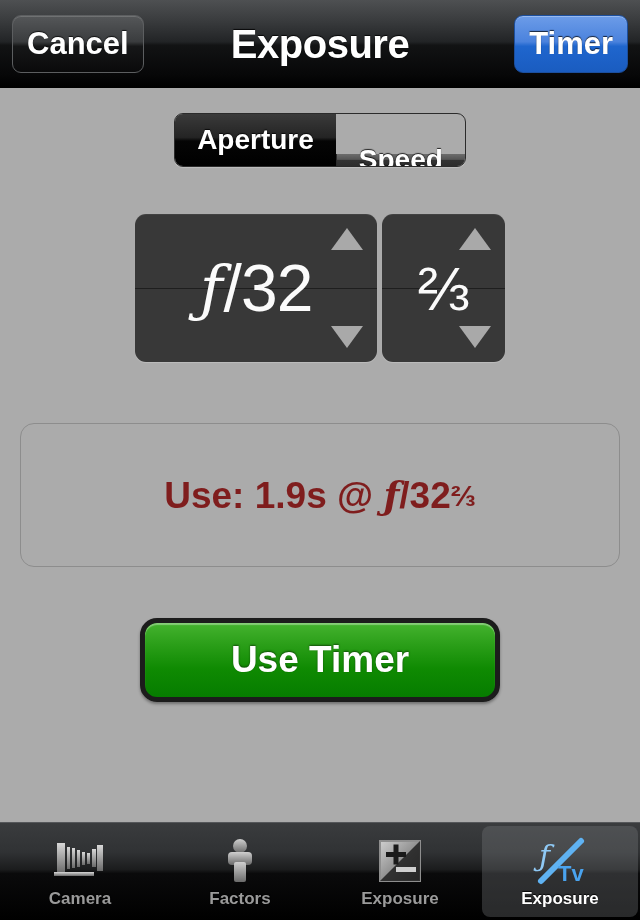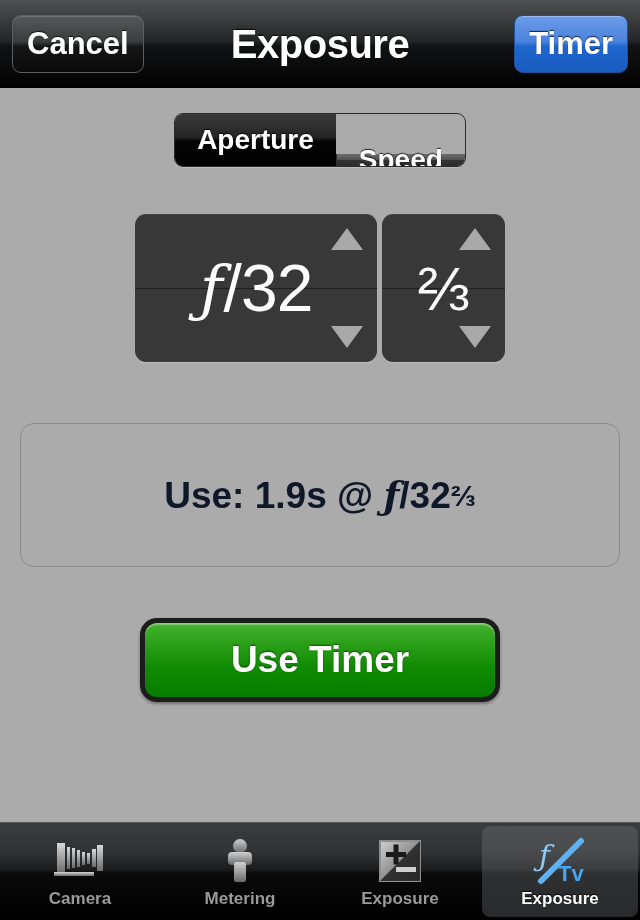--- a/index.html
+++ b/index.html
@@ -114,21 +114,21 @@
   .arrow.down { bottom:14px; border-top:22px solid #a9a9a9; }
 
   
   .result {
     position:absolute; top:423px; left:20px; width:600px; height:144px;
     background:#ababab;
     border:1px solid #8d8d8d; border-radius:14px;
     display:flex; align-items:center; justify-content:center;
   }
   .result-text {
-    color:#0f172a; font-size:37px; font-weight:bold; white-space:nowrap;
+    color:#7f1d1d; font-size:37px; font-weight:bold; white-space:nowrap;
   }
   .result-text .fglyph {
     font-family:"DejaVu Serif", serif; font-style:italic;
     font-weight:bold; font-size:37px;
   }
   .result-text .frac { font-size:30px; vertical-align:2px; }
 
   
   .timer-wrap {
     position:absolute; top:618px; left:0; width:640px;
@@ -265,21 +265,21 @@
                 <stop offset="1" stop-color="#6a6a6a"></stop>
             </linearGradient>
           </defs>
           <g fill="url(#gB)">
             <circle cx="24" cy="8" r="7"></circle>
             <rect x="12" y="14" width="24" height="13" rx="4"></rect>
             <rect x="18" y="24" width="12" height="20" rx="2"></rect>
           </g>
         </svg>
       </div>
-      <span class="lbl">Metering</span>
+      <span class="lbl">Factors</span>
     </div>
 
     <div class="tab">
       <div class="glyph">
         <svg width="48" height="48" viewBox="0 0 48 48">
           <defs>
             <linearGradient id="gC" x1="0" y1="0" x2="1" y2="1">
               <stop offset="0" stop-color="#cfcfcf"></stop>
                 <stop offset="1" stop-color="#565656"></stop>
             </linearGradient>

